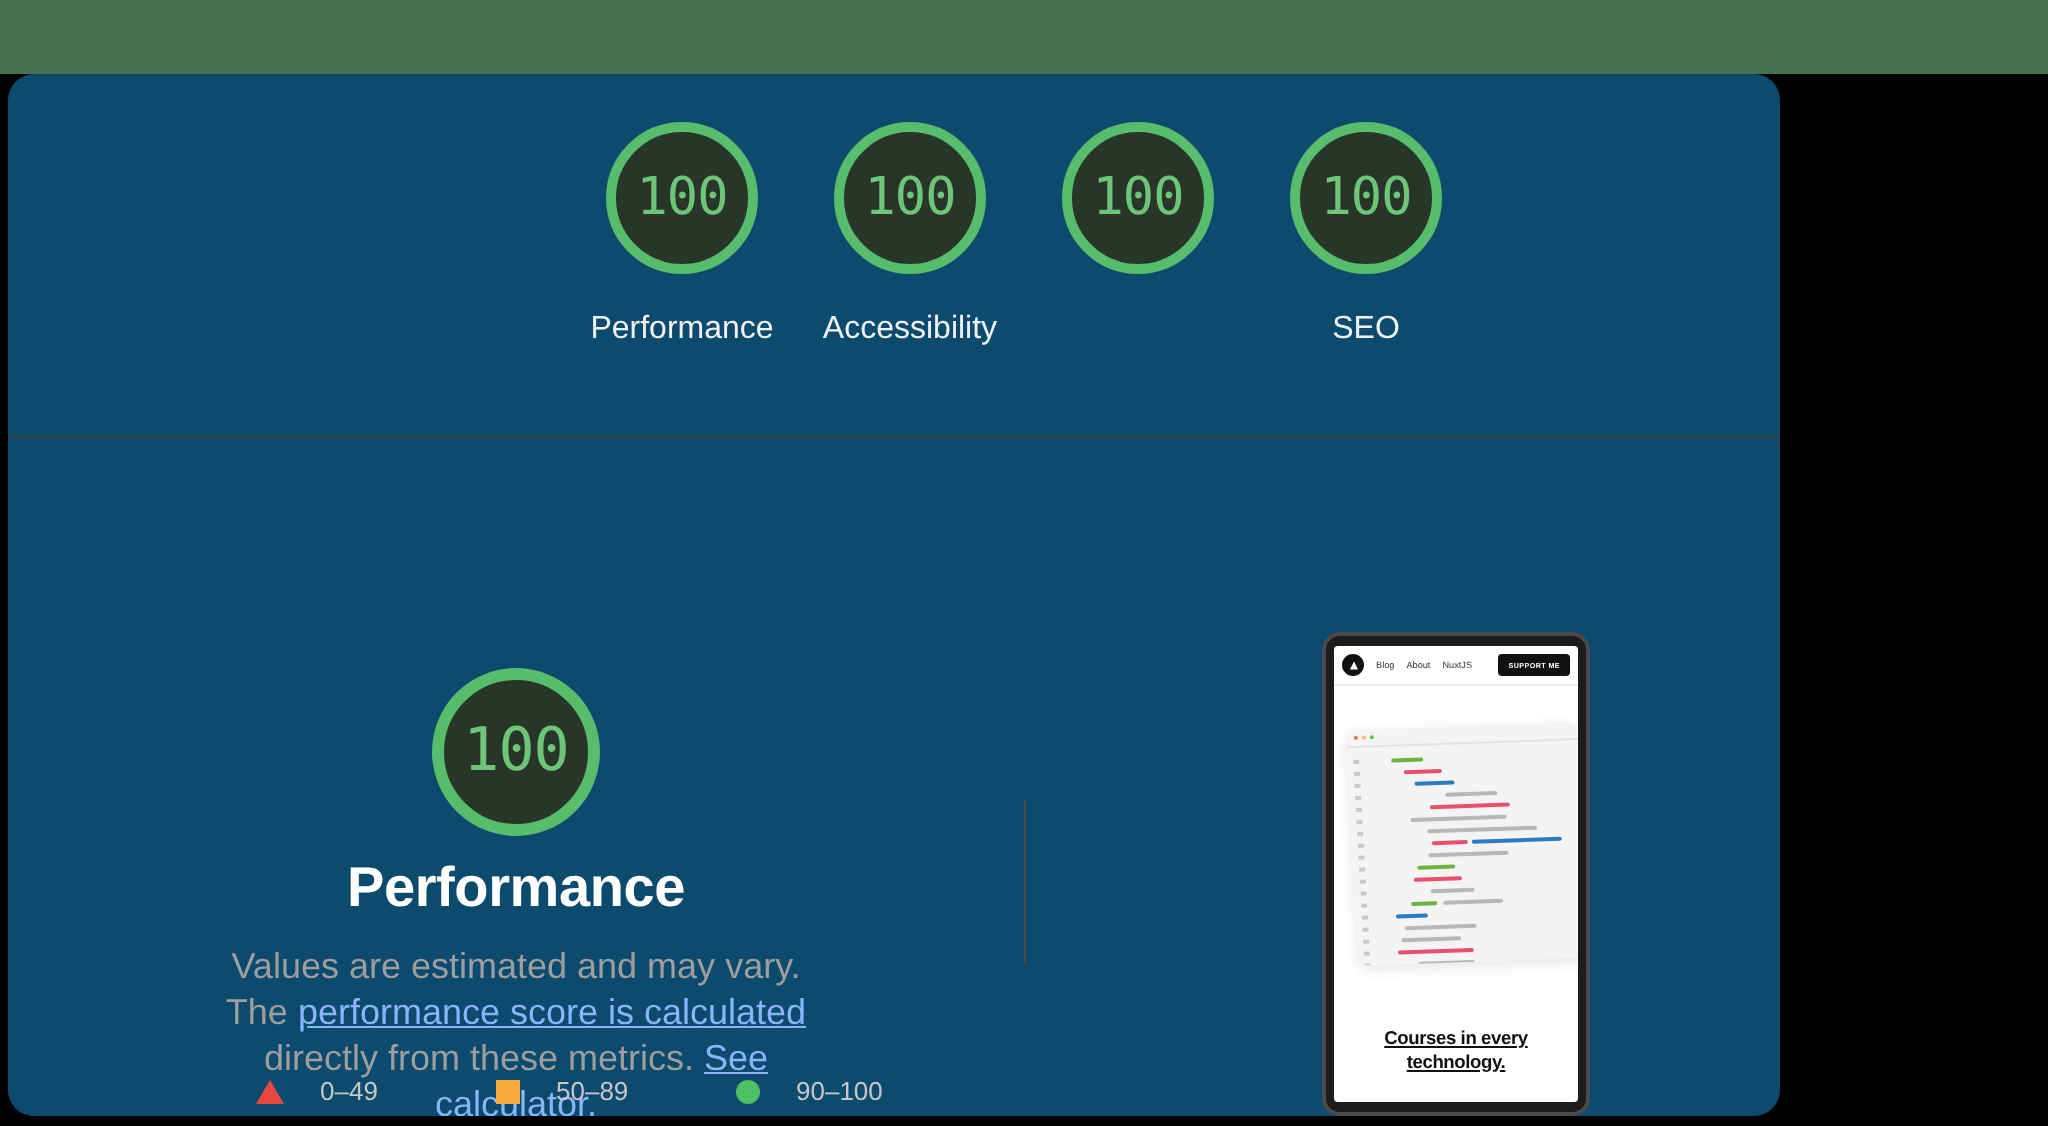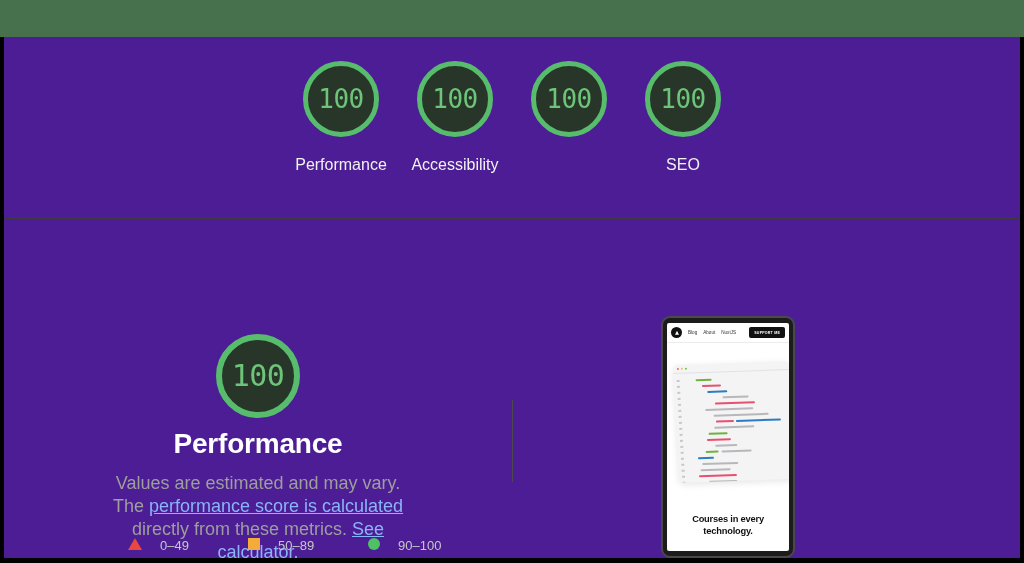--- a/index.html
+++ b/index.html
@@ -26,24 +26,25 @@
     width: 1024px;
     height: 37px;
     background: #47714c;
   }
 
   
   .report {
     position: absolute;
     top: 37px;
     left: 4px;
-    width: 1016px;
+    width: 886px;
     height: 521px;
-    background: #4c1d95;
+    background: #0c4a6e;
     overflow: hidden;
+    border-radius: 13px;
   }
 
   
   .gauge-strip {
     position: absolute;
     top: 0; left: 0;
     width: 1016px;
     height: 182px;
     border-bottom: 1px solid #3c3c3c;
   }
@@ -180,20 +181,21 @@
     position: absolute;
     top: 318px;
     left: 124px;
     width: 360px;
     display: flex;
     align-items: center;
   }
 
   .legend-item {
     display: flex;
+    align-items: center;
     width: 124px;
   }
 
   .legend-text {
     margin-left: 18px;
     font-size: 13px;
     color: #c7c7c7;
   }
 
   .mk-tri {
@@ -335,20 +337,21 @@
     position: absolute;
     bottom: 14px;
     left: 0;
     width: 100%;
     text-align: center;
     font-size: 9.3px;
     font-weight: bold;
     color: #111111;
     line-height: 11.5px;
     letter-spacing: -0.2px;
+    text-decoration: underline;
   }
 </style>
 </head>
 <body>
 
 <div id="page">
 
   <div class="top-band"></div>
 
   <div class="report">

